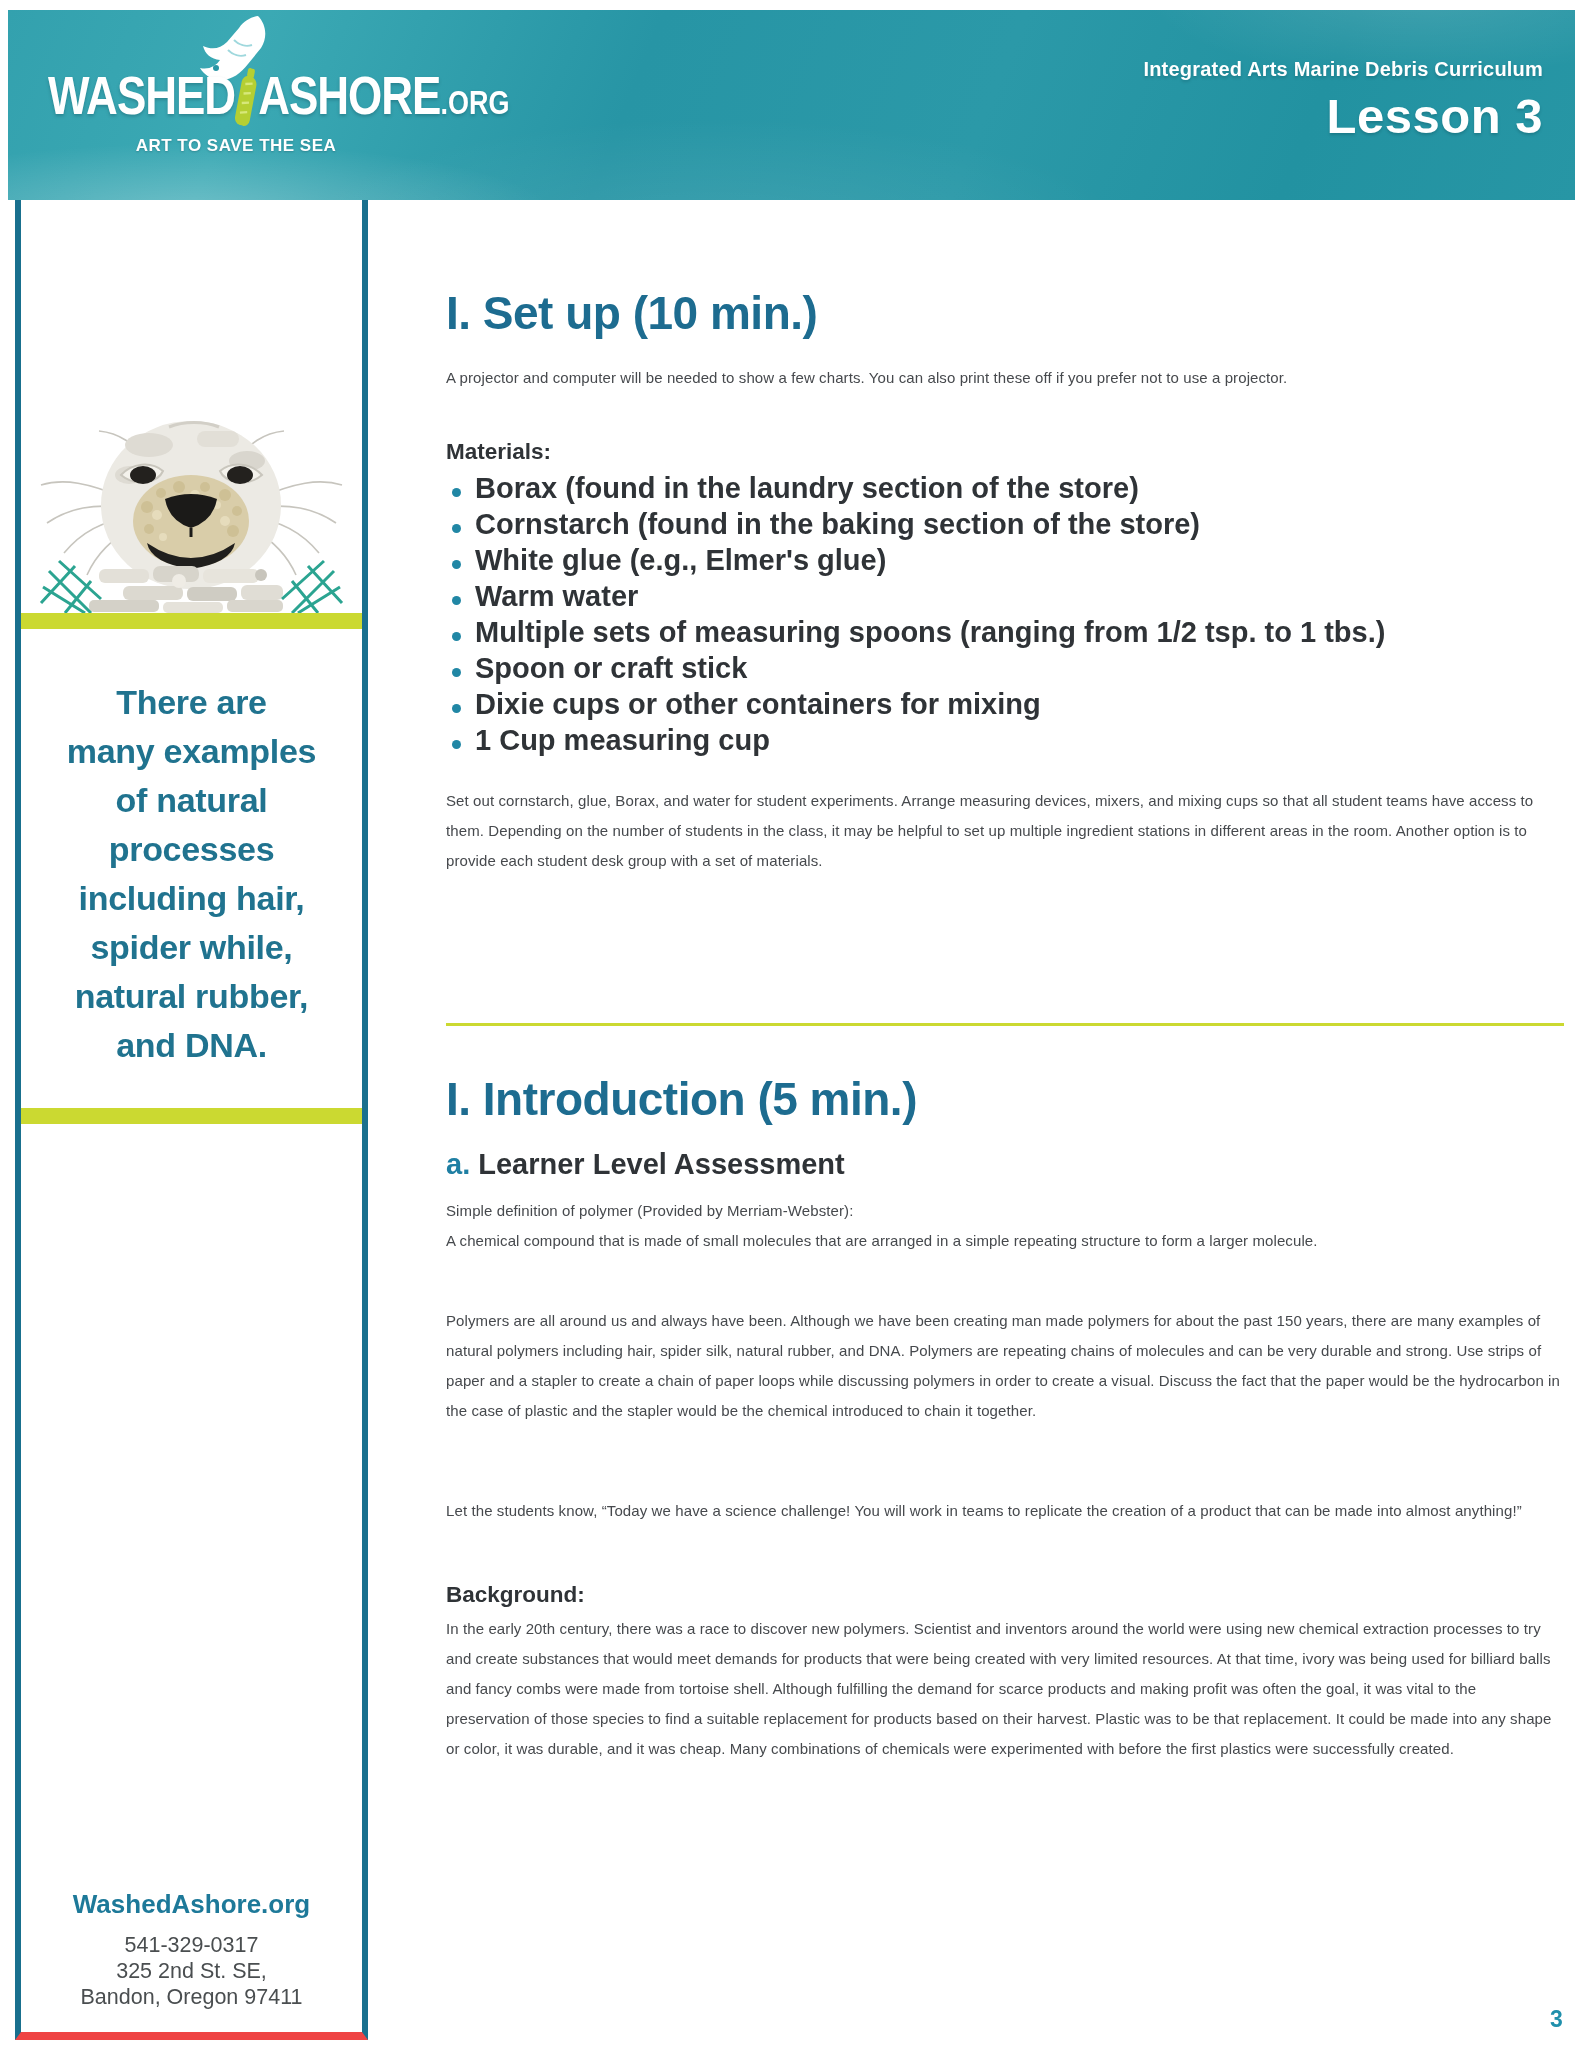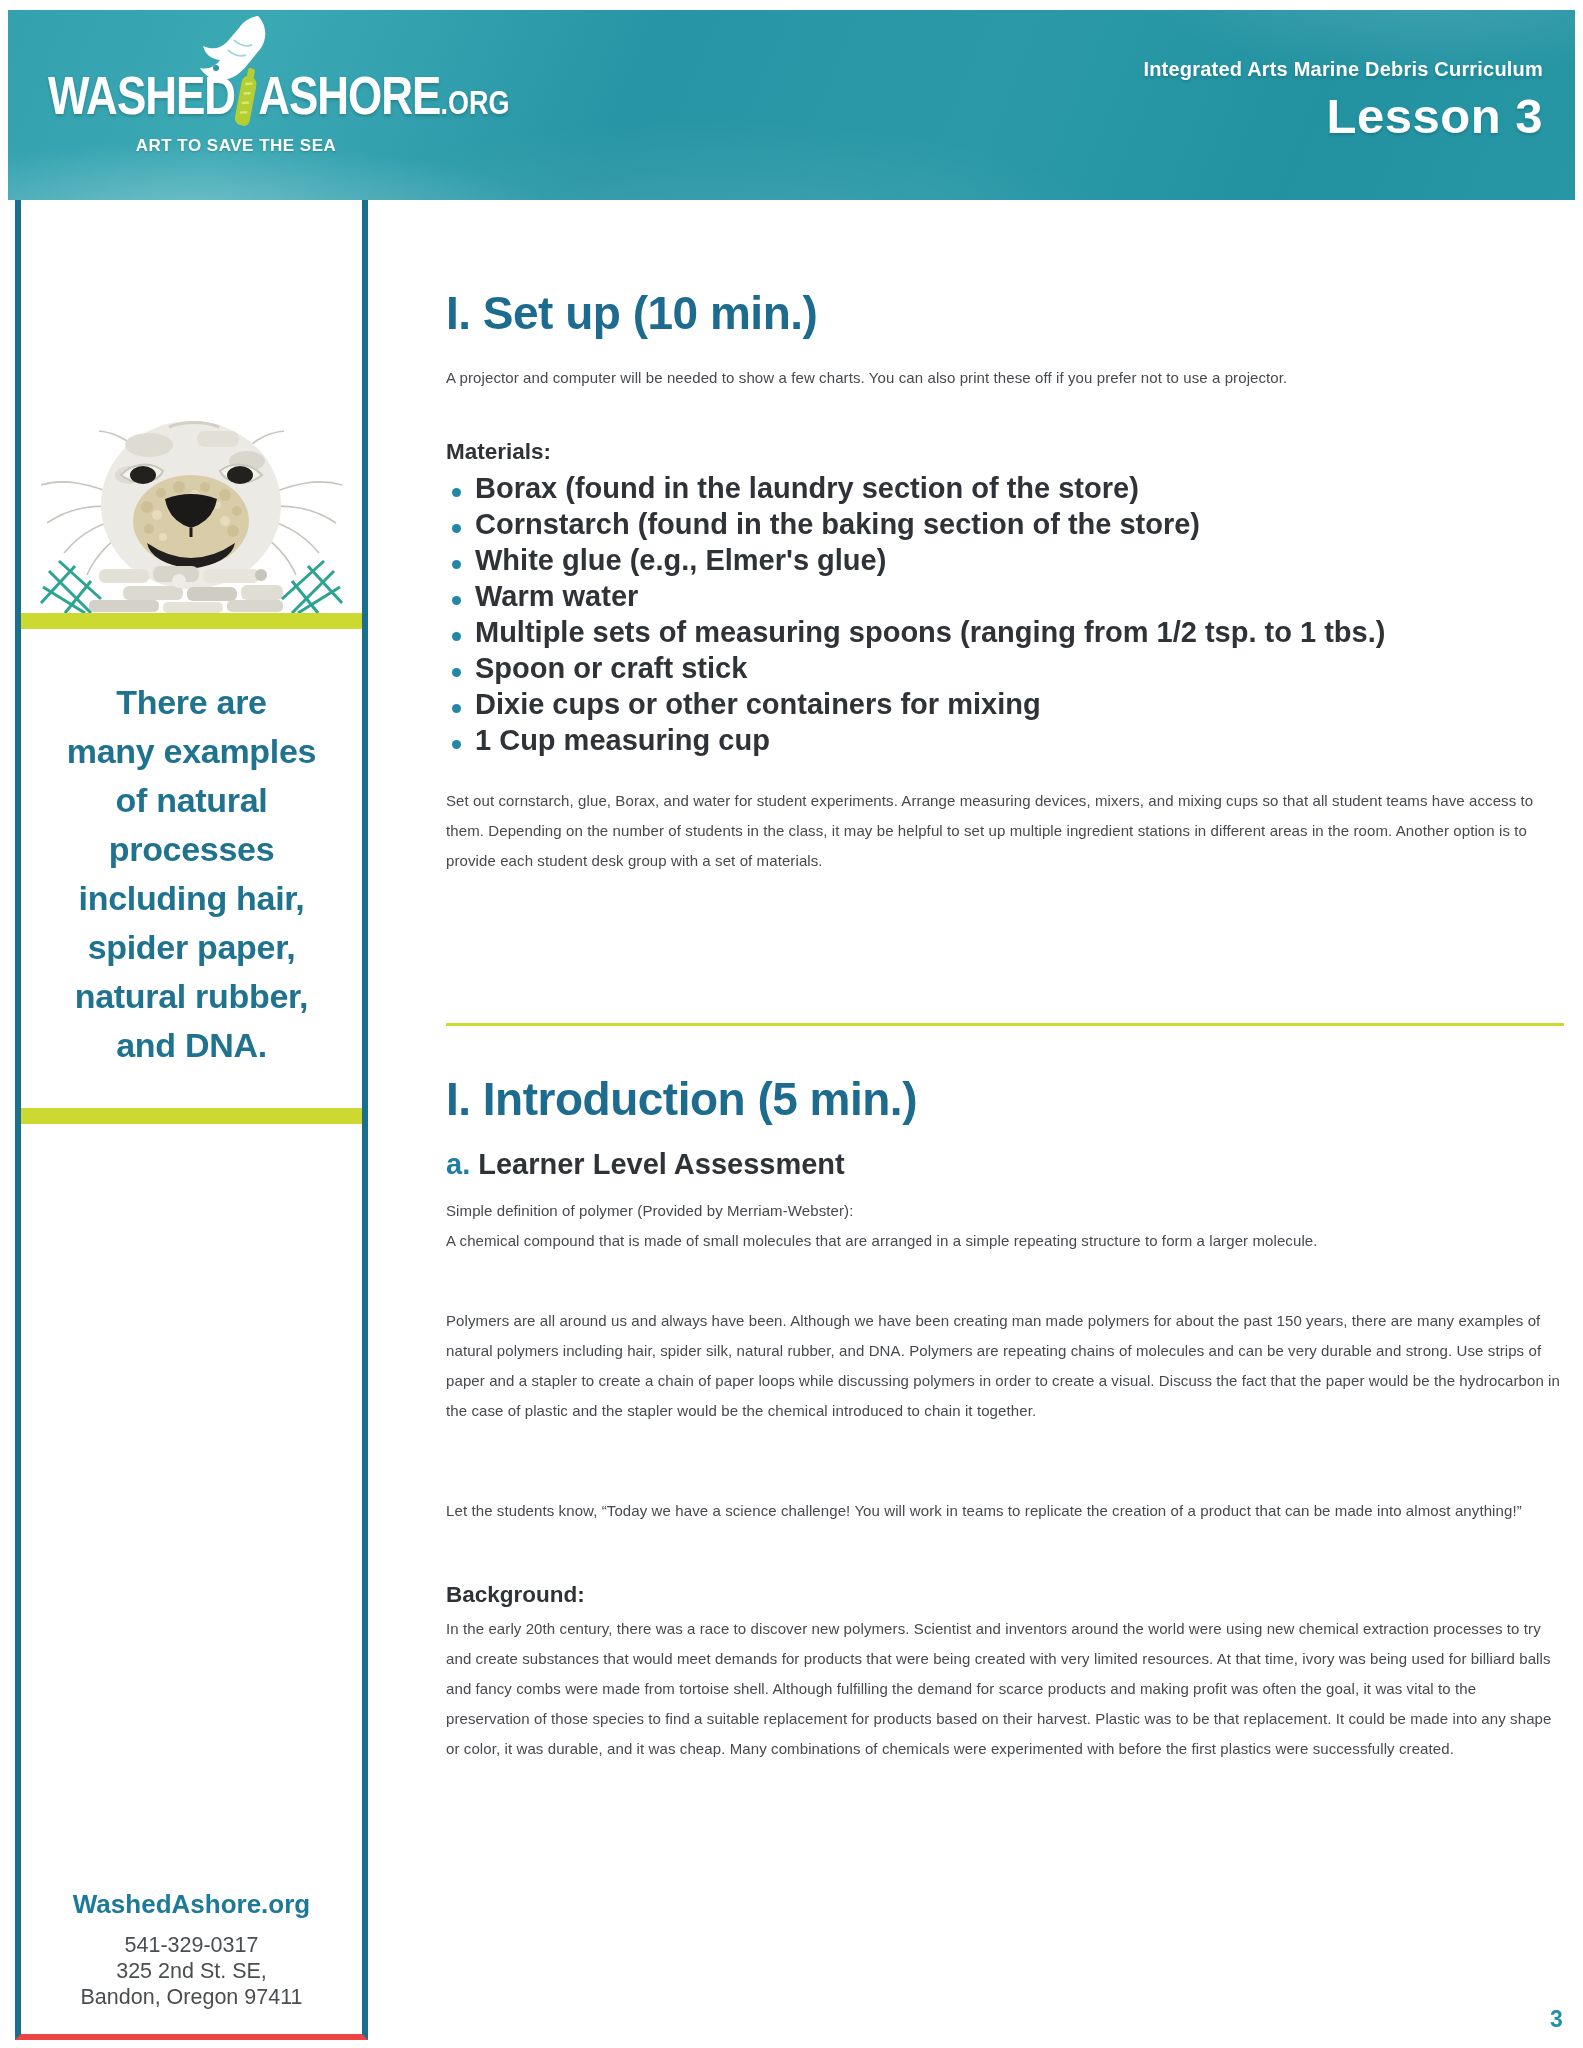--- a/index.html
+++ b/index.html
@@ -32,21 +32,21 @@
     text-shadow:0 1px 2px rgba(0,40,50,0.25);
   }
   .header-right{ position:absolute; right:32px; top:42px; text-align:right; color:#ffffff; text-shadow:0 2px 3px rgba(0,40,50,0.22); }
   .curriculum-title{ font-size:20px; font-weight:bold; line-height:34px; letter-spacing:0.2px; }
   .lesson-label{ font-size:49px; font-weight:bold; line-height:56px; margin-top:2px; letter-spacing:0.5px; }
 
   
   .sidebar{
     position:absolute; left:15px; top:200px; width:353px; height:1840px;
     background:#ffffff;
-    border-left:6px solid #19708E; border-right:6px solid #19708E; border-bottom:6px solid #ef4444;
+    border-left:6px solid #19708E; border-right:6px solid #19708E; border-bottom:8px solid #ef4444;
   }
   .sculpture{ position:absolute; left:8px; top:203px; width:325px; height:210px; }
   .accent-bar{ position:absolute; left:0; right:0; height:16px; background:#CBD931; }
   .bar-1{ top:413px; }
   .bar-2{ top:908px; }
   .side-quote{
     position:absolute; left:4px; right:4px; top:478px; text-align:center;
     color:#20738F; font-weight:bold; font-size:34px; line-height:49px; letter-spacing:-0.3px;
   }
   .sidebar-footer{ position:absolute; left:0; right:0; top:1688px; text-align:center; }
@@ -175,21 +175,21 @@
   </svg>
 
   <div class="accent-bar bar-1"></div>
 
   <div class="side-quote">
     <div>There are</div>
     <div>many examples</div>
     <div>of natural</div>
     <div>processes</div>
     <div>including hair,</div>
-    <div>spider paper,</div>
+    <div>spider while,</div>
     <div>natural rubber,</div>
     <div>and DNA.</div>
   </div>
 
   <div class="accent-bar bar-2"></div>
 
   <div class="sidebar-footer">
     <div class="footer-site">WashedAshore.org</div>
     <div class="footer-line">541-329-0317</div>
     <div class="footer-line">325 2nd St. SE,</div>

